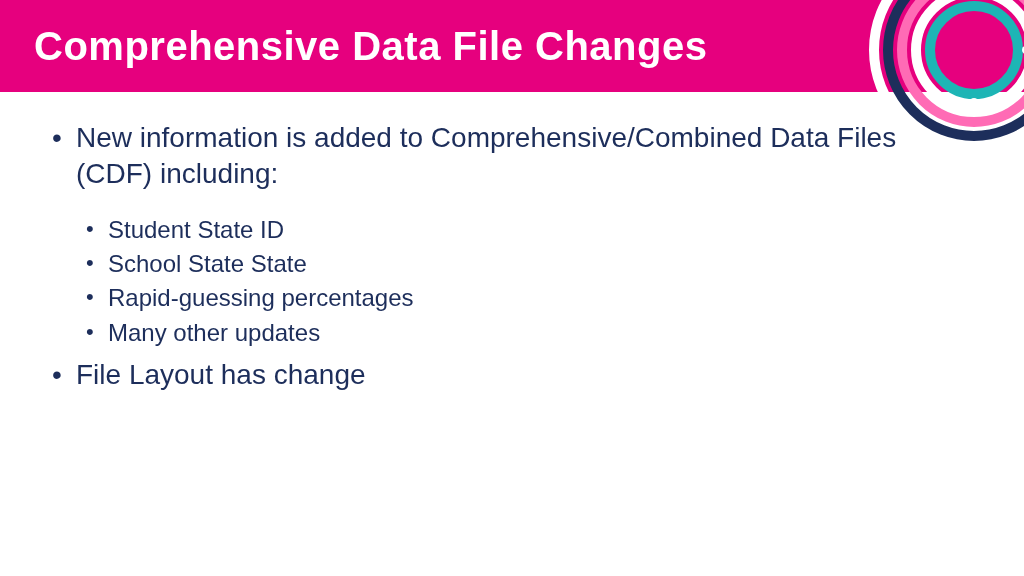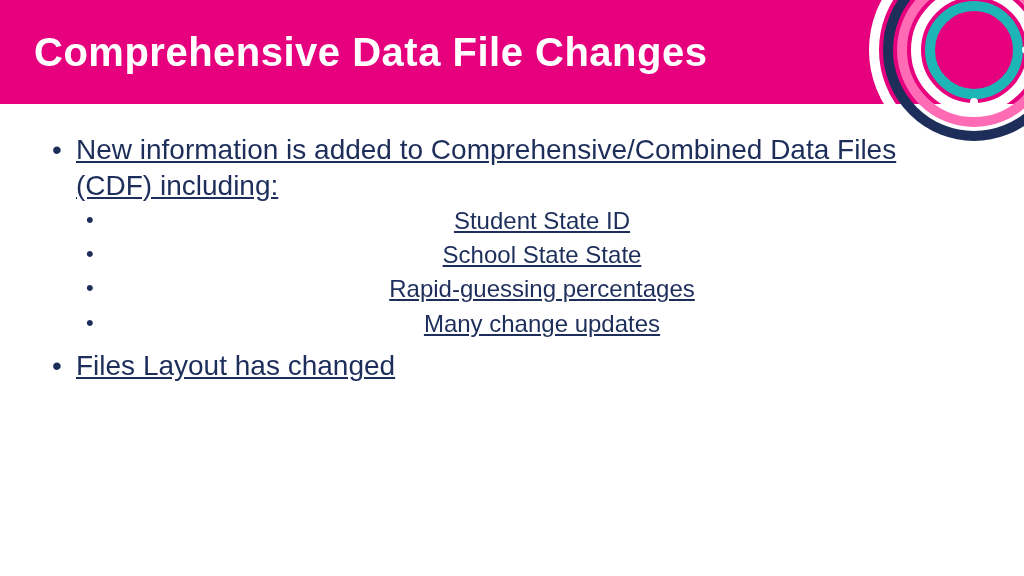--- a/index.html
+++ b/index.html
@@ -6,21 +6,21 @@
     body {
       width: 1024px;
       height: 576px;
       background: #fff;
       font-family: "Century Gothic", "Segoe UI", Arial, sans-serif;
       overflow: hidden;
       position: relative;
     }
     .header {
       width: 100%;
-      height: 104px;
+      height: 92px;
       background: #e6007e;
       position: relative;
       display: flex;
       align-items: center;
       padding-left: 34px;
     }
     .header-title {
       color: #fff;
       font-size: 40px;
       font-weight: bold;
@@ -30,21 +30,20 @@
       position: absolute;
       top: -60px;
       right: -60px;
       width: 220px;
       height: 220px;
     }
     .arc { fill: none; stroke-width: 10; }
     .content {
       padding: 28px 48px 0 48px;
       color: #1d2e5b;
-      text-decoration: underline;
     }
     ul.main {
       list-style: none;
     }
     ul.main > li {
       font-size: 28px;
       line-height: 1.28;
       margin-bottom: 8px;
       position: relative;
       padding-left: 28px;
@@ -52,23 +51,22 @@
     ul.main > li::before {
       content: "•";
       position: absolute;
       left: 4px;
       top: 0;
       font-size: 28px;
       color: #1d2e5b;
     }
     ul.sub {
       list-style: none;
-      margin-top: 1px;
+      margin-top: 22px;
       margin-bottom: 6px;
-      text-align: center;
     }
     ul.sub > li {
       font-size: 24px;
       line-height: 1.35;
       position: relative;
       padding-left: 32px;
       margin-bottom: 2px;
     }
     ul.sub > li::before {
       content: "•";
@@ -100,20 +98,20 @@
 </div>
 
 <div class="content">
   <ul class="main">
     <li>
       <span>New information is added to Comprehensive/Combined Data Files (CDF) including:</span>
       <ul class="sub">
         <li>Student State ID</li>
         <li>School State State</li>
         <li>Rapid-guessing percentages</li>
-        <li>Many change updates</li>
+        <li>Many other updates</li>
       </ul>
     </li>
     <li>
-      <span>Files Layout has changed</span>
+      <span>File Layout has change</span>
     </li>
   </ul>
 </div>
 
 </body></html>

